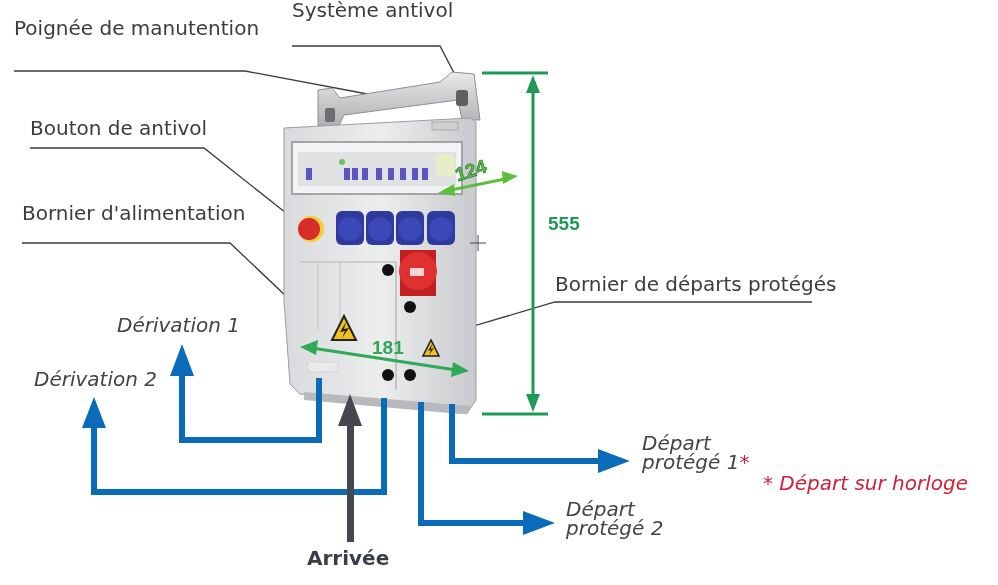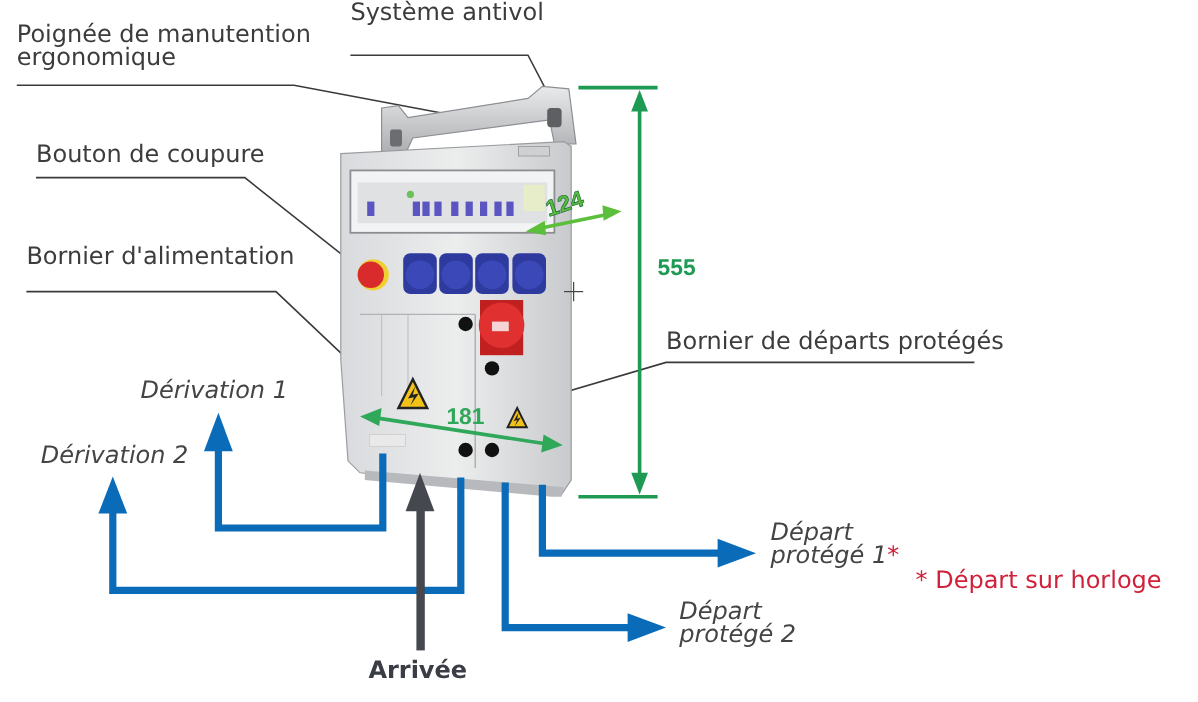--- a/index.html
+++ b/index.html
@@ -1,19 +1,19 @@
 <!DOCTYPE html>
 <html><head>
 <meta charset="utf-8">
 <style>
   html, body { margin:0; padding:0; background:#ffffff; }
   body { width:998px; height:585px; position:relative; overflow:hidden; font-family:"DejaVu Sans", sans-serif; }
   .label { position:absolute; color:#3c3c3c; font-size:20px; line-height:19px; white-space:nowrap; font-family:"DejaVu Sans", sans-serif; }
   .ital { font-style:italic; color:#444; }
-  .red { color:#d0203a; text-align:right; }
+  .red { color:#d0203a; font-style:italic; text-align:right; }
   .bold { font-weight:bold; color:#3a3d45; }
   svg#diagram { position:absolute; left:0; top:0; }
   .dim { position:absolute; color:#1f9a55; font-weight:bold; font-family:"Liberation Sans Narrow","Liberation Sans", sans-serif; font-size:19px; }
 </style>
 </head>
 <body>
 
 <svg id="diagram" width="998" height="585" viewBox="0 0 998 585">
   <defs>
     <linearGradient id="boxGrad" x1="0" y1="0" x2="1" y2="0">
@@ -137,24 +137,23 @@
   </g>
 
   <g stroke="#444" stroke-width="1">
     <line x1="470" y1="243" x2="486" y2="243"></line>
     <line x1="478" y1="235" x2="478" y2="251"></line>
   </g>
 </svg>
 
 <div class="label" style="left:14px; top:19px;">
   <div>Poignée de manutention</div>
-  <div>ergonomique</div>
 </div>
 <div class="label" style="left:292px; top:1px;">Système antivol</div>
-<div class="label" style="left:30px; top:119px;">Bouton de coupure</div>
+<div class="label" style="left:30px; top:119px;">Bouton de antivol</div>
 <div class="label" style="left:22px; top:204px;text-align:center;">Bornier d'alimentation</div>
 <div class="label" style="left:555px; top:275px;">Bornier de départs protégés</div>
 
 <div class="label ital" style="left:117px; top:316px;">Dérivation 1</div>
 <div class="label ital" style="left:34px; top:370px;text-align:center;">Dérivation 2</div>
 <div class="label bold" style="left:307px; top:549px;">Arrivée</div>
 
 <div class="label ital" style="left:642px; top:434px;">
   <div>Départ</div>
   <div><span>protégé 1</span><span style="color:#d0203a">*</span></div>

